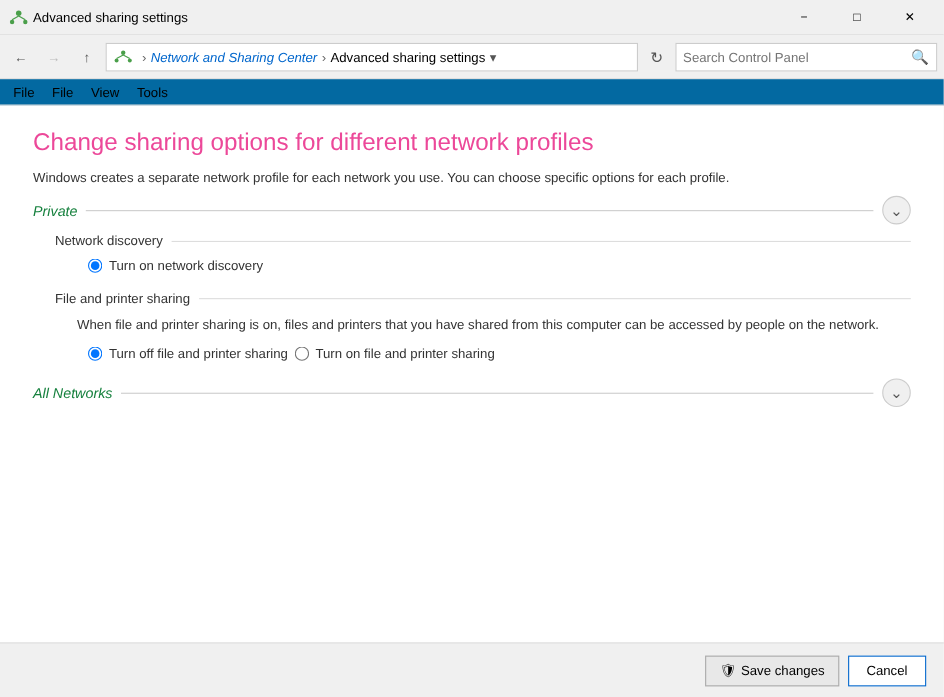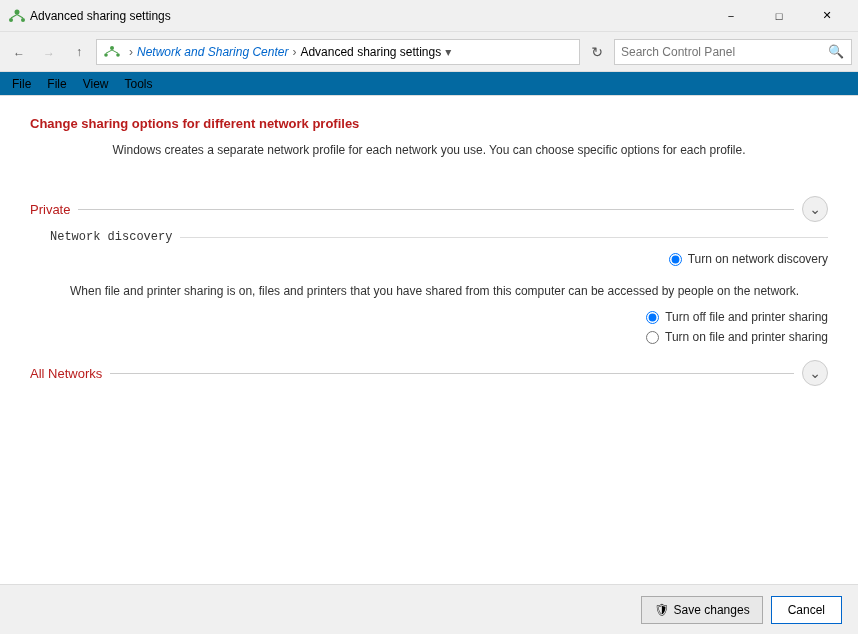--- a/index.html
+++ b/index.html
@@ -142,50 +142,50 @@
 
     
     .content {
       background: #fff;
       height: calc(634px - 32px - 40px - 24px);
       overflow-y: auto;
       padding: 20px 30px;
     }
 
     .page-title {
-      color: #b91c1c;
-      font-size: 13px;
-      font-weight: bold;
+      color: #ec4899;
+      font-size: 22px;
+      font-weight: normal;
       margin-bottom: 10px;
     }
 
     .page-desc {
       color: #333;
       font-size: 12px;
-      margin-bottom: 37px;
+      margin-bottom: 8px;
       line-height: 1.5;
-      text-align: center;
     }
 
     
     .profile-section {
       margin-bottom: 8px;
     }
 
     .profile-header {
       display: flex;
       align-items: center;
       margin-bottom: 6px;
     }
 
     .profile-label {
       font-size: 13px;
-      color: #b91c1c;
+      color: #15803d;
       white-space: nowrap;
       margin-right: 8px;
+      font-style: italic;
     }
 
     .profile-line {
       flex: 1;
       height: 1px;
       background: #ccc;
     }
 
     .profile-toggle {
       width: 26px;
@@ -208,21 +208,20 @@
     }
 
     .subsection {
       margin-bottom: 16px;
     }
 
     .subsection-header {
       display: flex;
       align-items: center;
       margin-bottom: 8px;
-      font-family: Liberation Mono, monospace;
     }
 
     .subsection-label {
       font-size: 12px;
       color: #333;
       white-space: nowrap;
       margin-right: 8px;
     }
 
     .subsection-line {
@@ -235,23 +234,22 @@
       font-size: 12px;
       color: #333;
       margin-bottom: 10px;
       padding-left: 20px;
       line-height: 1.5;
     }
 
     .radio-group {
       padding-left: 30px;
       display: flex;
-      flex-direction: column;
+      flex-direction: row;
       gap: 6px;
-      align-items: flex-end;
     }
 
     .radio-label {
       display: flex;
       align-items: center;
       gap: 6px;
       font-size: 12px;
       color: #333;
       cursor: pointer;
     }
@@ -385,20 +383,24 @@
         </div>
         <div class="radio-group">
           <label class="radio-label">
             <input type="radio" name="network-discovery" checked="" style="">
             <span>Turn on network discovery</span>
           </label>
         </div>
       </div>
 
       <div class="subsection">
+        <div class="subsection-header">
+          <span class="subsection-label">File and printer sharing</span>
+          <div class="subsection-line"></div>
+        </div>
         <div class="subsection-desc">
           When file and printer sharing is on, files and printers that you have shared from this computer can be accessed by people on the network.
         </div>
         <div class="radio-group">
           <label class="radio-label">
             <input type="radio" name="file-printer-sharing" checked="" style="">
             <span>Turn off file and printer sharing</span>
           </label>
           <label class="radio-label">
             <input type="radio" name="file-printer-sharing" style="">

